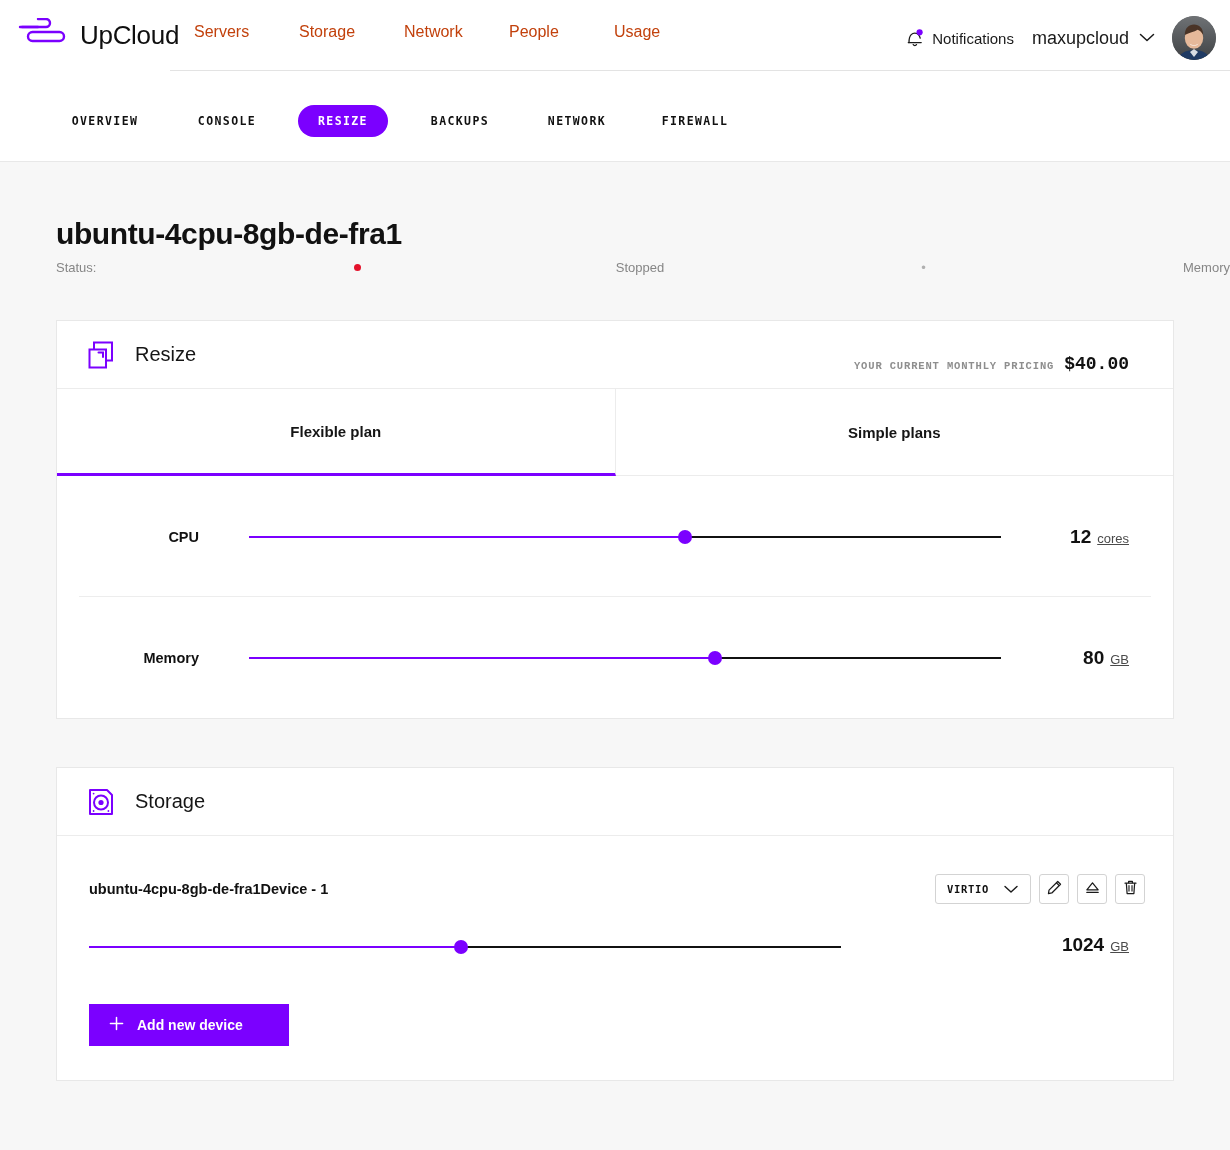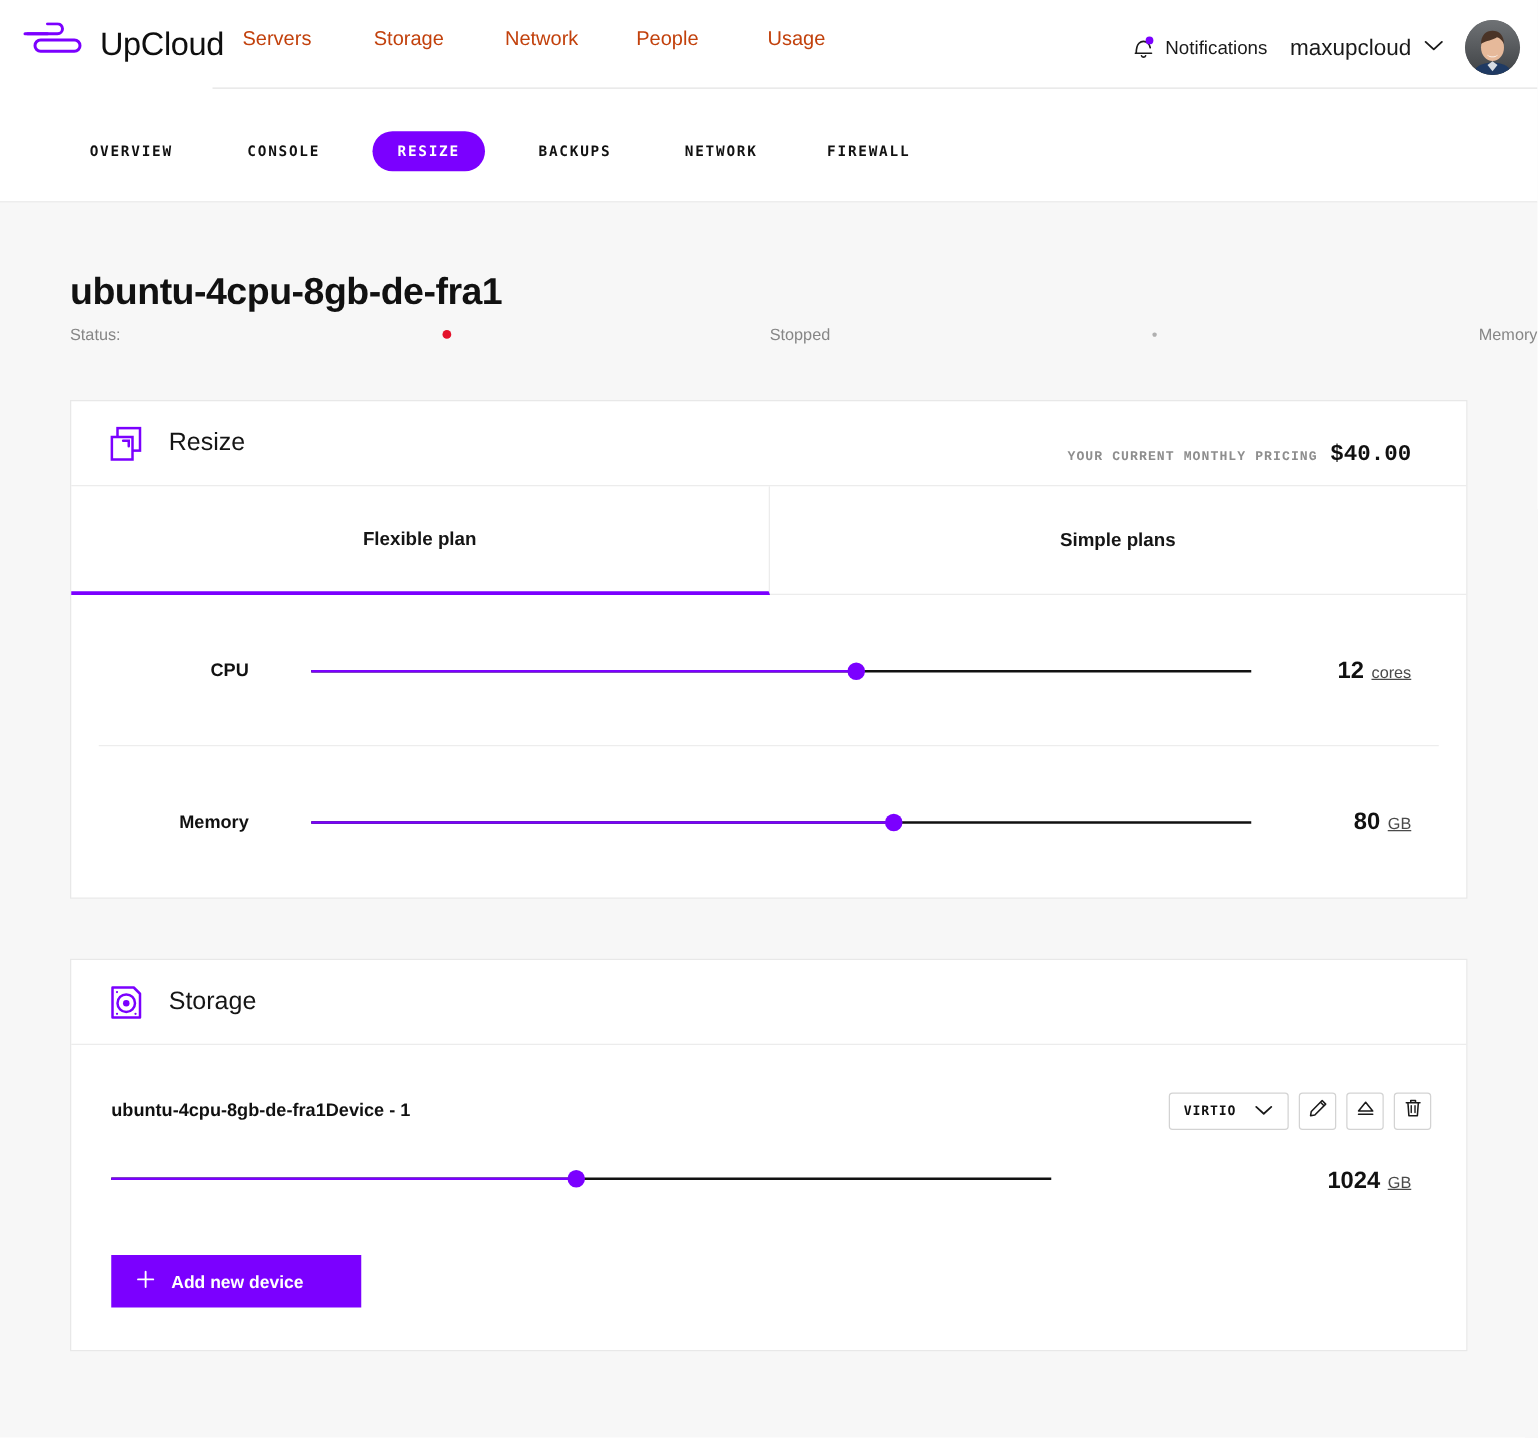--- a/index.html
+++ b/index.html
@@ -350,21 +350,21 @@
     border-radius: 3px;
     background: #ffffff;
     display: flex;
     align-items: center;
     justify-content: center;
     cursor: pointer;
   }
   .storage-slider-row {
     margin-top: 28px;
     display: flex;
-    align-items: flex-start;
+    align-items: flex-end;
     position: relative;
     height: 22px;
   }
   .storage-value {
     position: absolute;
     right: 16px;
     top: 0;
     display: flex;
     align-items: baseline;
     gap: 6px;

